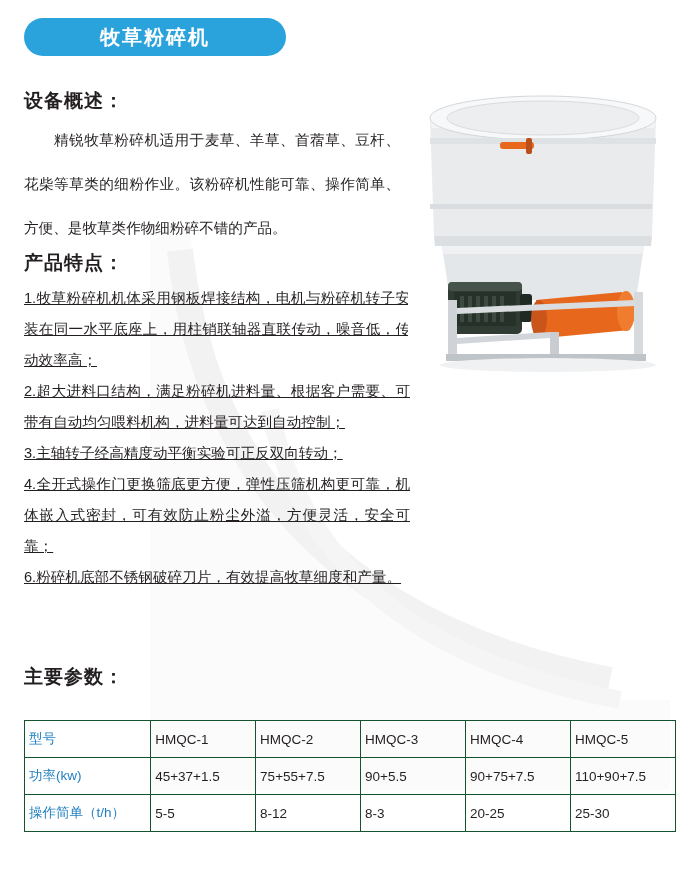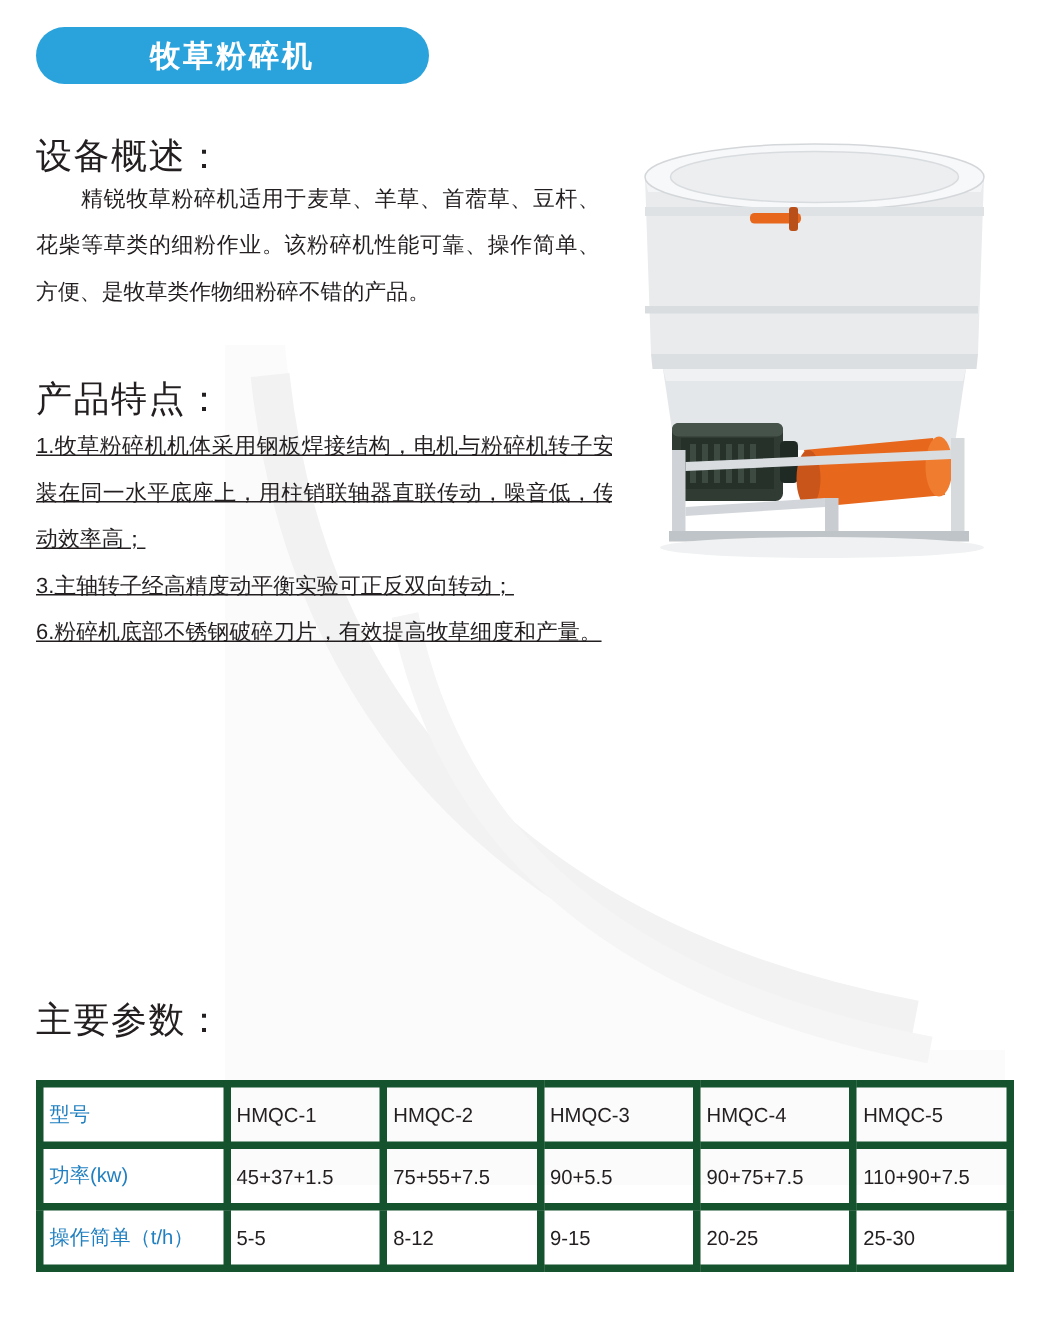--- a/index.html
+++ b/index.html
@@ -53,34 +53,34 @@
   }
   .title-pill span {
     color: #ffffff;
     font-size: 20px;
     font-weight: bold;
     letter-spacing: 2px;
   }
   
   .section-heading {
     position: absolute;
-    font-size: 24px;
-    font-weight: normal;
+    font-size: 19px;
+    font-weight: bold;
     color: #231f20;
     letter-spacing: 1px;
   }
   #h-overview { left: 24px; top: 88px; }
   #h-features { left: 24px; top: 250px; }
   #h-params   { left: 24px; top: 664px; }
 
   
   .para {
     position: absolute;
     font-size: 14.6px;
-    line-height: 31px;
+    line-height: 44px;
     color: #231f20;
     text-align: justify;
   }
   #p-overview {
     left: 24px;
     top: 118px;
     width: 376px;
     text-indent: 30px;
   }
   .feature-list {
@@ -113,21 +113,21 @@
     left: 24px;
     top: 720px;
     width: 652px;
   }
   table.params {
     border-collapse: collapse;
     width: 652px;
     table-layout: fixed;
   }
   table.params td {
-    border: 5px solid #14532d;
+    border: 1px solid #14532d;
     height: 36px;
     font-size: 13.5px;
     padding: 0 4px;
     color: #231f20;
     white-space: nowrap;
     overflow: hidden;
   }
   table.params td.rowhead {
     color: #1f7fc0;
     width: 110px;
@@ -152,21 +152,23 @@
         <span>牧草粉碎机</span>
       </div>
     </div>
 
     <div class="section-heading" id="h-overview">设备概述：</div>
     <div class="para" id="p-overview">精锐牧草粉碎机适用于麦草、羊草、首蓿草、豆杆、花柴等草类的细粉作业。该粉碎机性能可靠、操作简单、方便、是牧草类作物细粉碎不错的产品。</div>
 
     <div class="section-heading" id="h-features">产品特点：</div>
     <div class="feature-list">
       <div class="feature-item">1.牧草粉碎机机体采用钢板焊接结构，电机与粉碎机转子安装在同一水平底座上，用柱销联轴器直联传动，噪音低，传动效率高；</div>
+      <div class="feature-item">2.超大进料口结构，满足粉碎机进料量、根据客户需要、可带有自动均匀喂料机构，进料量可达到自动控制；</div>
       <div class="feature-item">3.主轴转子经高精度动平衡实验可正反双向转动；</div>
+      <div class="feature-item">4.全开式操作门更换筛底更方便，弹性压筛机构更可靠，机体嵌入式密封，可有效防止粉尘外溢，方便灵活，安全可靠；</div>
       <div class="feature-item">6.粉碎机底部不锈钢破碎刀片，有效提高牧草细度和产量。</div>
     </div>
 
     <svg class="photo" viewBox="0 0 282 290">
 
       <rect x="0" y="0" width="282" height="290" fill="#ffffff"></rect>
 
       <path d="M22 32 L248 32 L244 150 L26 150 Z" fill="#e9ebed"></path>
       <path d="M22 32 L248 32 L246 42 L24 42 Z" fill="#f4f5f6"></path>
       <ellipse cx="135" cy="32" rx="113" ry="22" fill="#f7f8f9" stroke="#d4d7da" stroke-width="1"></ellipse>
@@ -227,21 +229,21 @@
           <td class="val">75+55+7.5</td>
           <td class="val">90+5.5</td>
           <td class="val">90+75+7.5</td>
           <td class="val">110+90+7.5</td>
 
         </tr>
         <tr>
           <td class="rowhead">操作简单（t/h）</td>
           <td class="val">5-5</td>
           <td class="val">8-12</td>
-          <td class="val">9-15</td>
+          <td class="val">8-3</td>
           <td class="val">20-25</td>
           <td class="val">25-30</td>
 
         </tr>
       </tbody>
         </table>
     </div>
 
   </div>
 </div>

